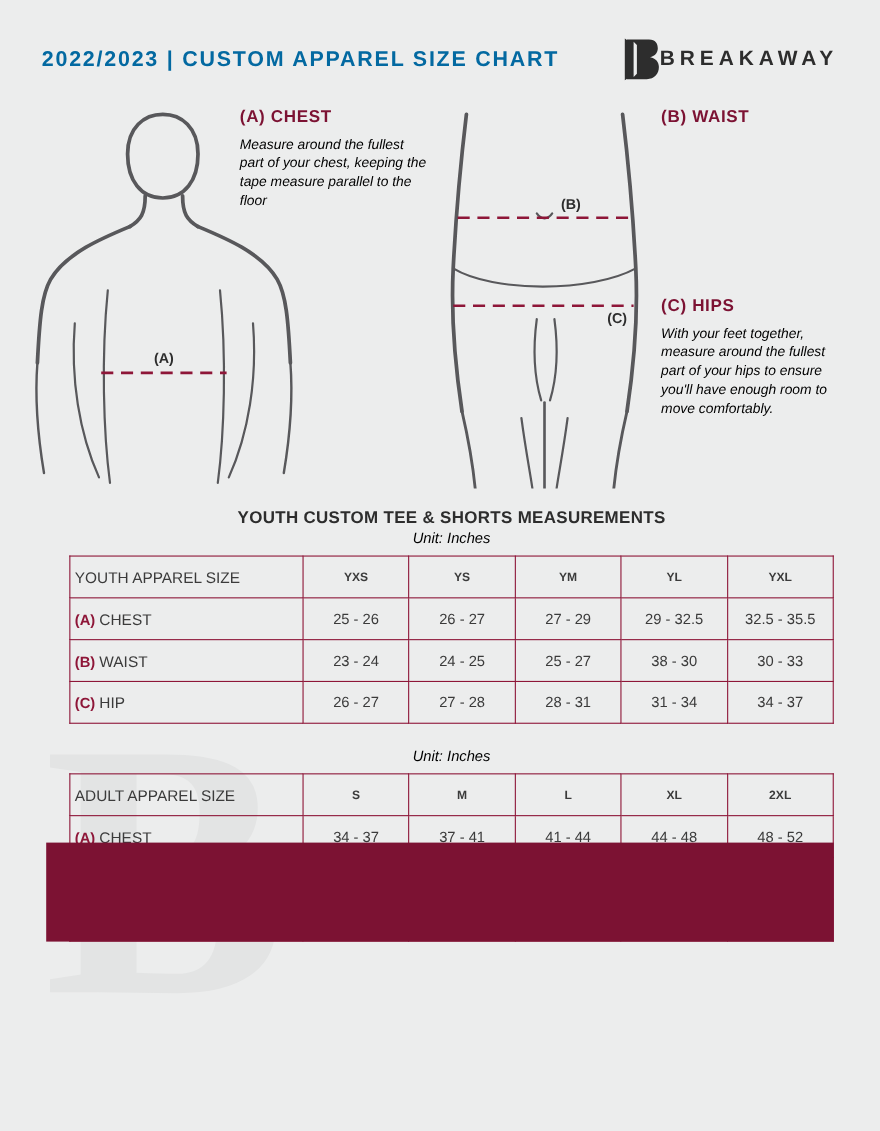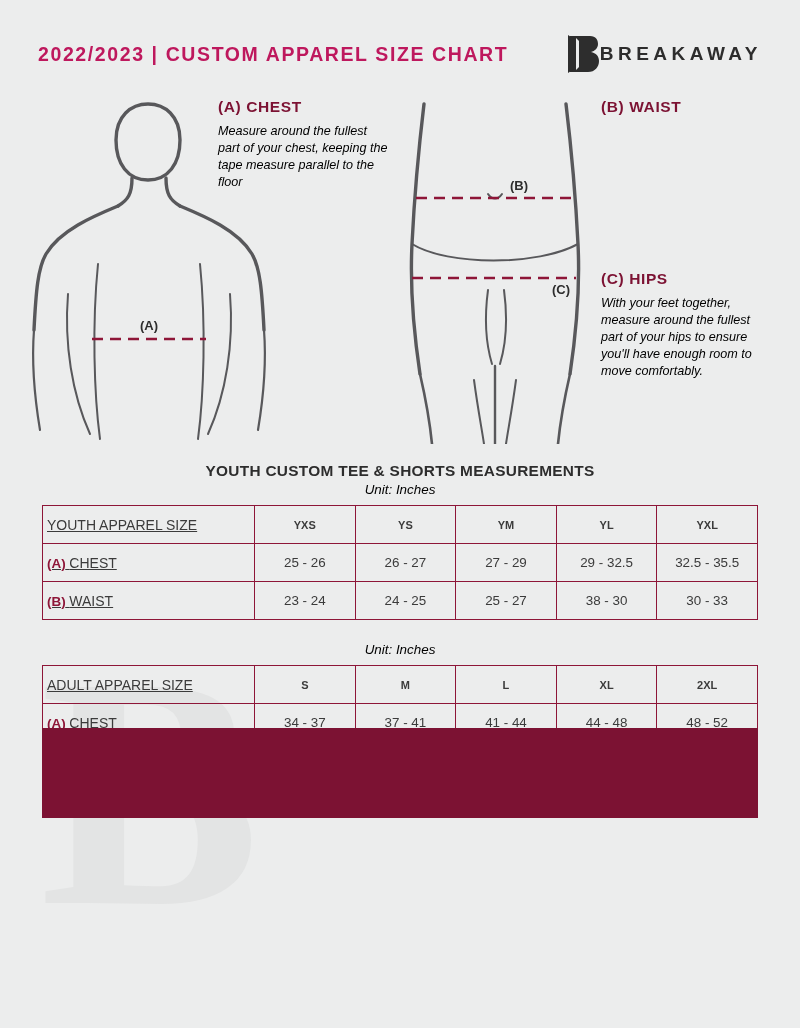--- a/index.html
+++ b/index.html
@@ -31,21 +31,21 @@
   .header {
     display: flex;
     align-items: center;
     justify-content: space-between;
     padding: 34px 38px 0 38px;
   }
   .header-title {
     font-size: 19.5px;
     font-weight: bold;
     letter-spacing: 1.6px;
-    color: #be185d;
+    color: #0369a1;
     white-space: nowrap;
   }
   .brand {
     display: flex;
     align-items: center;
     gap: 0;
   }
   .brand-mark {
     width: 34px; height: 40px;
     display: block;
@@ -80,21 +80,21 @@
     font-style: italic;
     line-height: 1.35;
     color: #000000;
     margin: 0;
   }
   #callout-chest { left: 218px; top: 4px; }
   #callout-waist { left: 601px; top: 4px; width: 168px; }
   #callout-hips  { left: 601px; top: 176px; width: 168px; }
 
   
-  .table-block { margin-top: 8px; padding: 0 42px; }
+  .table-block { margin-top: 8px; padding: 0 42px; margin-left: 21px; }
   .table-heading {
     text-align: center;
     font-size: 15.4px;
     font-weight: bold;
     letter-spacing: 0.3px;
     color: #2d2d2d;
     margin: 0 0 2px 0;
   }
   .table-unit {
     text-align: center;
@@ -113,21 +113,20 @@
     text-align: center;
     font-size: 13.4px;
     color: #3b3b3b;
     height: 38px;
     padding: 0 4px;
     background: transparent;
   }
   th.rowhead, td.rowhead {
     text-align: left;
     width: 212px;
-    text-decoration: underline;
   }
   th.rowhead { font-weight: normal; font-size: 14px; }
   th.sizecol { font-weight: bold; font-size: 11px; }
   td.rowhead .tag {
     color: #8e1638;
     font-weight: bold;
   }
   td.rowhead .lbl { font-size: 14px; }
 
   
@@ -259,20 +258,31 @@
           <td class="rowhead">
             <span class="tag">(B)</span>
             <span class="lbl">WAIST</span>
           </td>
           <td>23 - 24</td>
           <td>24 - 25</td>
           <td>25 - 27</td>
           <td>38 - 30</td>
           <td>30 - 33</td>
         </tr>
+        <tr>
+          <td class="rowhead">
+            <span class="tag">(C)</span>
+            <span class="lbl">HIP</span>
+          </td>
+          <td>26 - 27</td>
+          <td>27 - 28</td>
+          <td>28 - 31</td>
+          <td>31 - 34</td>
+          <td>34 - 37</td>
+        </tr>
       </tbody>
     </table>
   </div>
 
   <div class="table-block" style="margin-top:22px;">
     <p class="table-unit">Unit: Inches</p>
     <table>
       <thead>
         <tr>
           <th class="rowhead">ADULT APPAREL SIZE</th>

